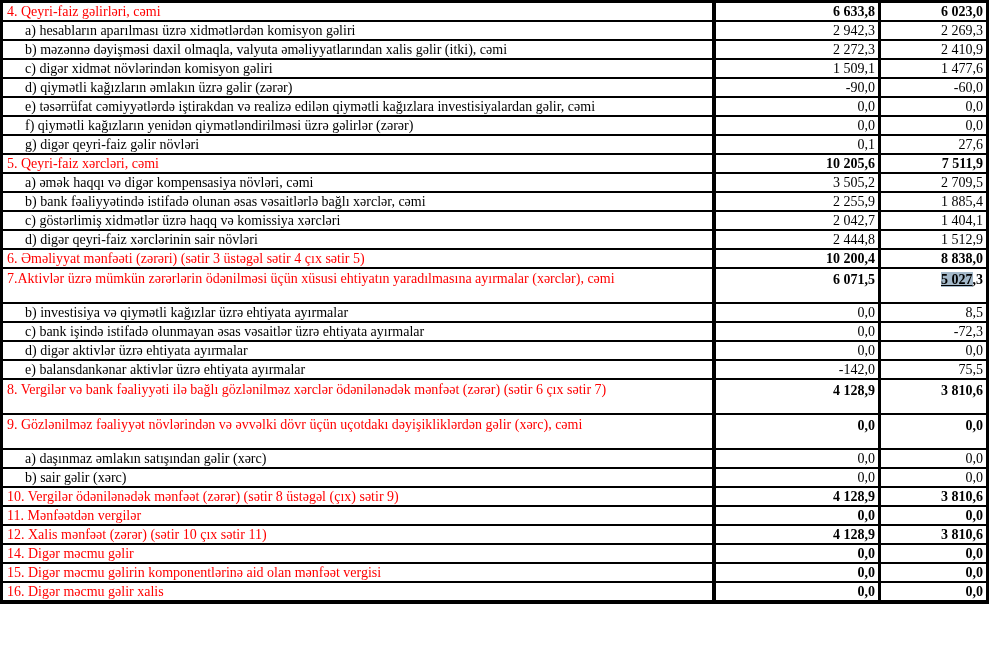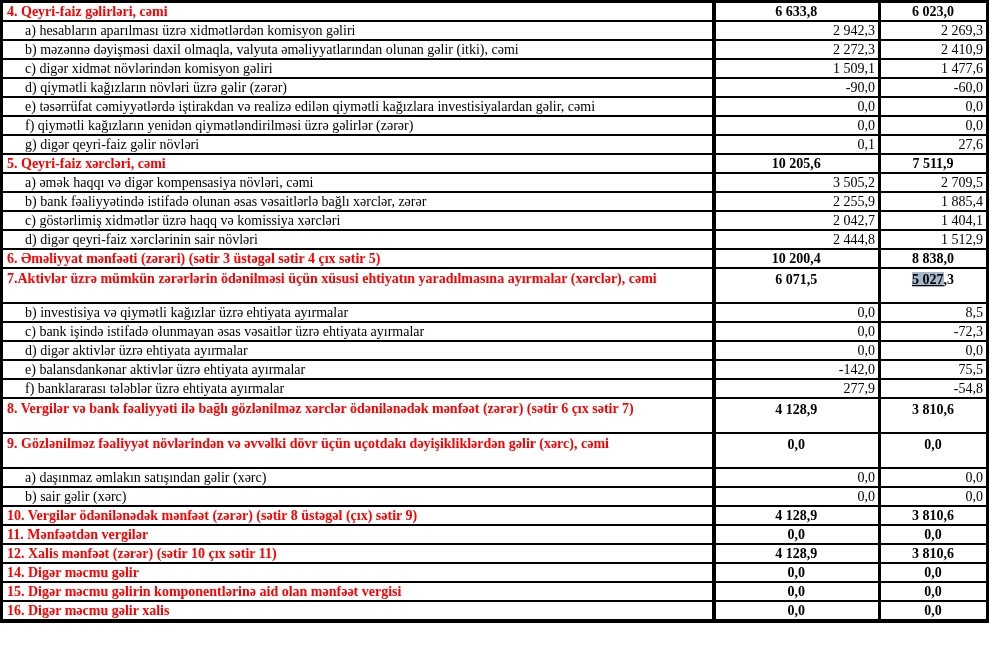--- a/index.html
+++ b/index.html
@@ -36,24 +36,24 @@
     padding-left:2px;
     white-space:nowrap;
   }
   td.v1{border-right-width:3px;}
   tr{height:18.8px;}
   tr.tall{height:35px;}
   tr.tall td.label{vertical-align:top;padding-top:1px;}
   tr.tall td.val{vertical-align:bottom;padding-bottom:14px;}
   tr.section td.label{
     color:var(--accent-red,#ff0000);
-    font-weight:bold;
+    font-weight:normal;
     padding-left:4px;
   }
-  tr.section td.val{font-weight:bold;text-align:center;}
+  tr.section td.val{font-weight:bold;}
   .sel{background:var(--sel-color,#a5bac9);text-decoration:underline;}
 </style>
 </head>
 <body>
 
 <div>
   <table>
     <colgroup>
       <col style="width:712px">
       <col style="width:166px">
@@ -64,31 +64,31 @@
           <td class="label">4. Qeyri-faiz gəlirləri, cəmi</td>
           <td class="val v1">6 633,8</td>
           <td class="val v2">6 023,0</td>
         </tr>
         <tr class="item">
           <td class="label">a) hesabların aparılması üzrə xidmətlərdən komisyon gəliri</td>
           <td class="val v1">2 942,3</td>
           <td class="val v2">2 269,3</td>
         </tr>
         <tr class="item">
-          <td class="label">b) məzənnə dəyişməsi daxil olmaqla, valyuta əməliyyatlarından olunan gəlir (itki), cəmi</td>
+          <td class="label">b) məzənnə dəyişməsi daxil olmaqla, valyuta əməliyyatlarından xalis gəlir (itki), cəmi</td>
           <td class="val v1">2 272,3</td>
           <td class="val v2">2 410,9</td>
         </tr>
         <tr class="item">
           <td class="label">c) digər xidmət növlərindən komisyon gəliri</td>
           <td class="val v1">1 509,1</td>
           <td class="val v2">1 477,6</td>
         </tr>
         <tr class="item">
-          <td class="label">d) qiymətli kağızların növləri üzrə gəlir (zərər)</td>
+          <td class="label">d) qiymətli kağızların əmlakın üzrə gəlir (zərər)</td>
           <td class="val v1">-90,0</td>
           <td class="val v2">-60,0</td>
         </tr>
         <tr class="item">
           <td class="label">e) təsərrüfat cəmiyyətlərdə iştirakdan və realizə edilən qiymətli kağızlara investisiyalardan gəlir, cəmi</td>
           <td class="val v1">0,0</td>
           <td class="val v2">0,0</td>
         </tr>
         <tr class="item">
           <td class="label">f) qiymətli kağızların yenidən qiymətləndirilməsi üzrə gəlirlər (zərər)</td>
@@ -104,21 +104,21 @@
           <td class="label">5. Qeyri-faiz xərcləri, cəmi</td>
           <td class="val v1">10 205,6</td>
           <td class="val v2">7 511,9</td>
         </tr>
         <tr class="item">
           <td class="label">a) əmək haqqı və digər kompensasiya növləri, cəmi</td>
           <td class="val v1">3 505,2</td>
           <td class="val v2">2 709,5</td>
         </tr>
         <tr class="item">
-          <td class="label">b) bank fəaliyyətində istifadə olunan əsas vəsaitlərlə bağlı xərclər, zərər</td>
+          <td class="label">b) bank fəaliyyətində istifadə olunan əsas vəsaitlərlə bağlı xərclər, cəmi</td>
           <td class="val v1">2 255,9</td>
           <td class="val v2">1 885,4</td>
         </tr>
         <tr class="item">
           <td class="label">c) göstərlimiş xidmətlər üzrə haqq və komissiya xərcləri</td>
           <td class="val v1">2 042,7</td>
           <td class="val v2">1 404,1</td>
         </tr>
         <tr class="item">
           <td class="label">d) digər qeyri-faiz xərclərinin sair növləri</td>
@@ -147,25 +147,20 @@
         </tr>
         <tr class="item">
           <td class="label">d) digər aktivlər üzrə ehtiyata ayırmalar</td>
           <td class="val v1">0,0</td>
           <td class="val v2">0,0</td>
         </tr>
         <tr class="item">
           <td class="label">e) balansdankənar aktivlər üzrə ehtiyata ayırmalar</td>
           <td class="val v1">-142,0</td>
           <td class="val v2">75,5</td>
-        </tr>
-        <tr class="item">
-          <td class="label">f) banklararası tələblər üzrə ehtiyata ayırmalar</td>
-          <td class="val v1">277,9</td>
-          <td class="val v2">-54,8</td>
         </tr>
         <tr class="section tall">
           <td class="label">8. Vergilər və bank fəaliyyəti ilə bağlı gözlənilməz xərclər ödənilənədək mənfəət (zərər) (sətir 6 çıx sətir 7)</td>
           <td class="val v1">4 128,9</td>
           <td class="val v2">3 810,6</td>
         </tr>
         <tr class="section tall">
           <td class="label">9. Gözlənilməz fəaliyyət növlərindən və əvvəlki dövr üçün uçotdakı dəyişikliklərdən gəlir (xərc), cəmi</td>
           <td class="val v1">0,0</td>
           <td class="val v2">0,0</td>

